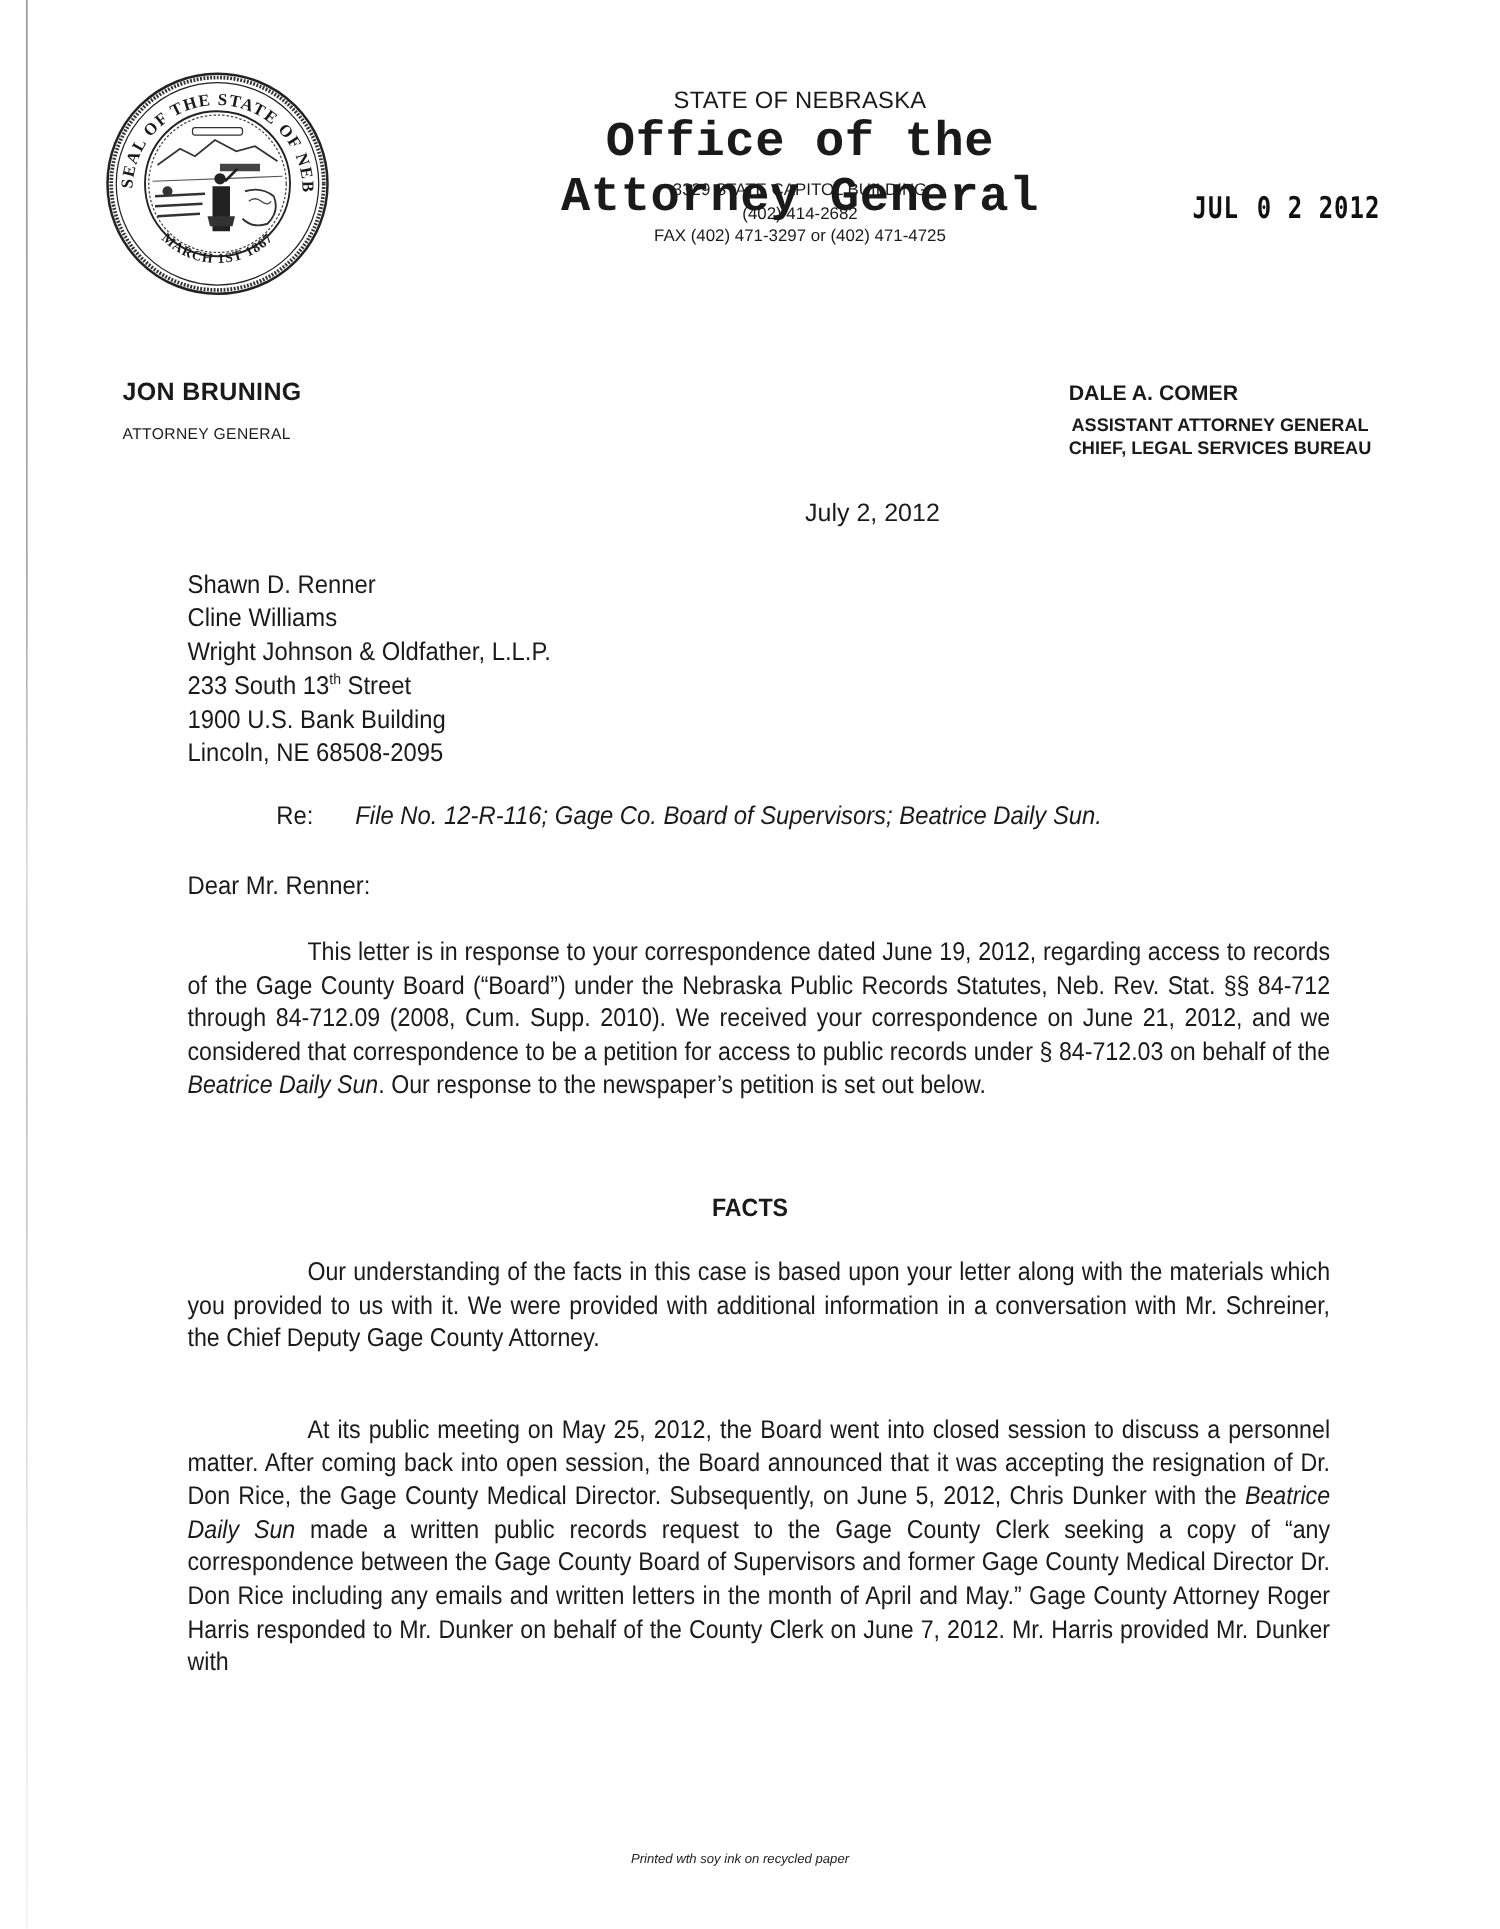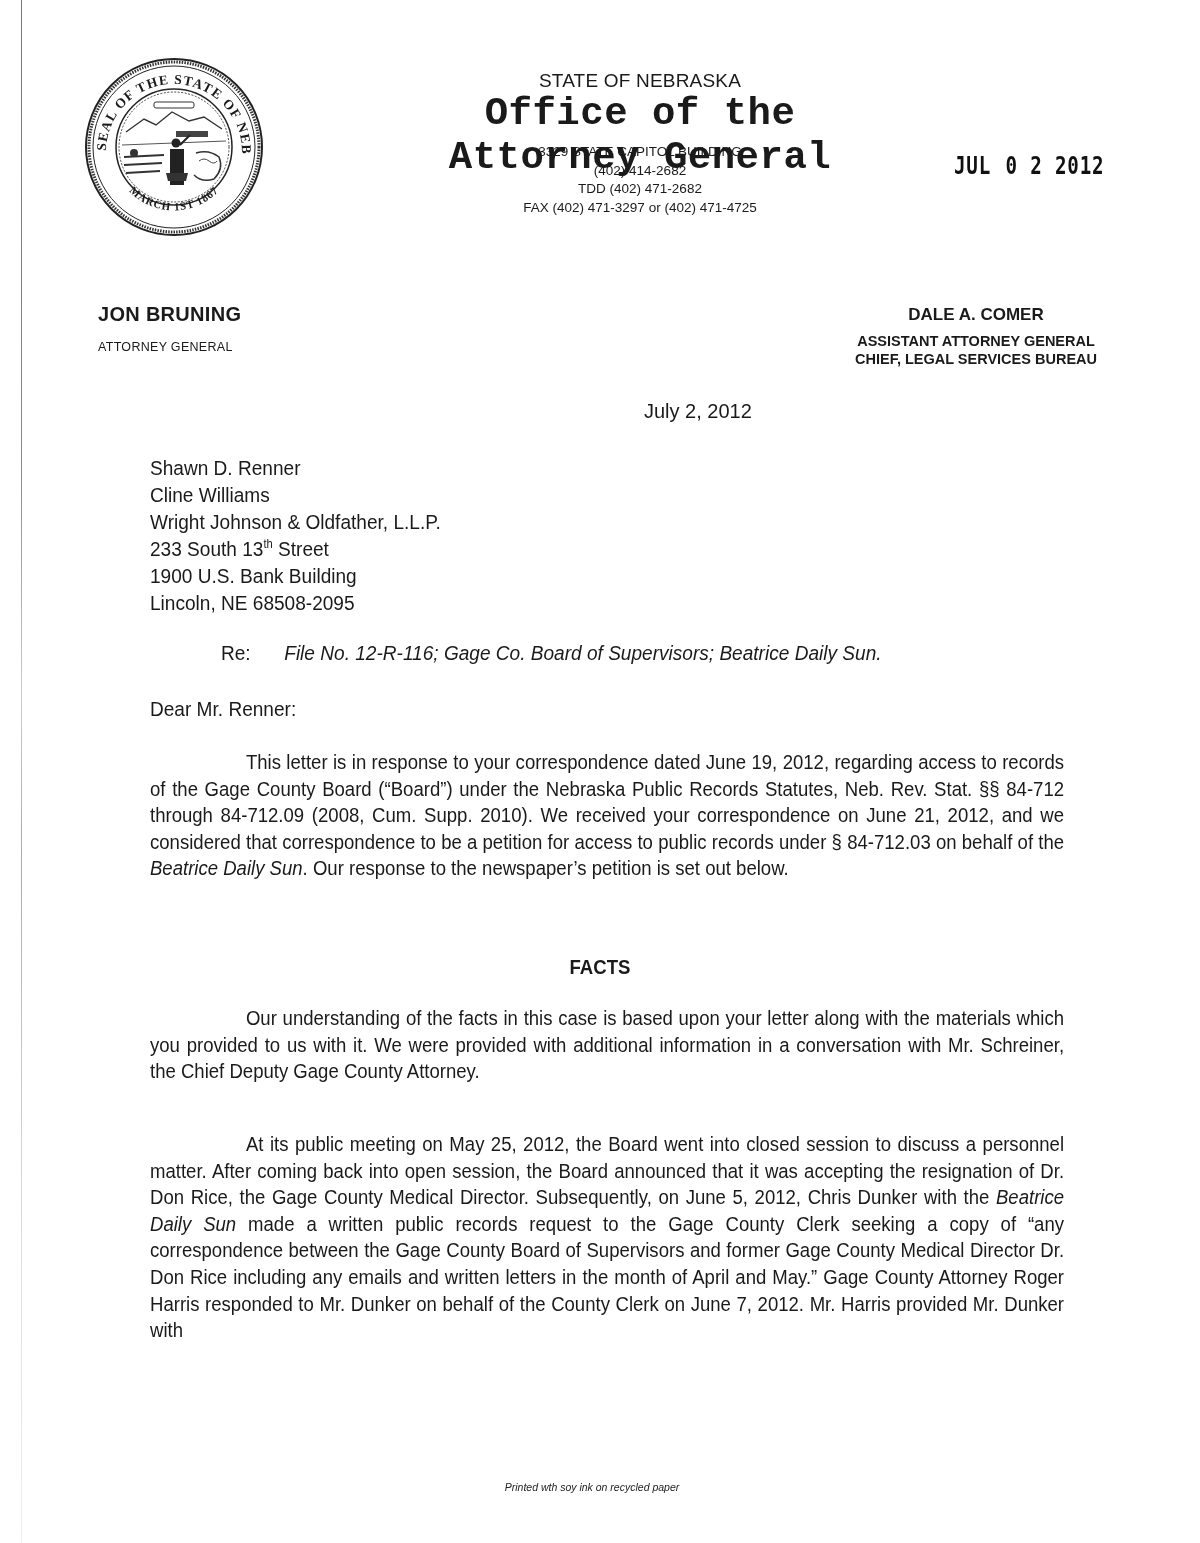--- a/index.html
+++ b/index.html
@@ -9,21 +9,21 @@
   .lh-center { position: absolute; left: 380px; width: 520px; text-align: center; }
   .state { top: 70px; font-size: 19px; letter-spacing: 0.2px; }
   .office { top: 92px; font-family: Liberation Mono, monospace; font-weight: bold; font-size: 39px; letter-spacing: 0.5px; transform: scaleX(1.0); font-style: normal; }
   .addr { top: 143px; font-size: 13.5px; line-height: 18.5px; }
   .stamp { position: absolute; left: 954px; top: 152px; font-family: "DejaVu Sans Mono", monospace; font-weight: bold; font-size: 24px; letter-spacing: 1px; transform: scaleX(0.8); transform-origin: left top; color: #111; }
   .stamp .gap { display: inline-block; width: 18px; }
   .ag-left { position: absolute; left: 98px; top: 303px; }
   .ag-name { font-weight: bold; font-size: 20px; letter-spacing: 0.3px; text-align: right; }
   .ag-title { font-size: 12.5px; margin-top: 14px; letter-spacing: 0.3px; }
   .ag-right { position: absolute; right: 103px; top: 305px; text-align: center; font-weight: bold; }
-  .ag-right .name { font-size: 17px; text-align: center; }
+  .ag-right .name { font-size: 17px; text-align: left; }
   .ag-right .t { font-size: 14.5px; line-height: 18px; text-align: center; }
   .ag-right .t1 { margin-top: 7px; }
   .date { position: absolute; left: 644px; top: 400px; font-size: 20px; }
   .recipient { position: absolute; left: 150px; top: 454px; line-height: 27px; font-size: 20.5px; transform: scaleX(0.93); transform-origin: left top; }
   .recipient sup { font-size: 12px; vertical-align: 8px; line-height: 0; }
   .re { position: absolute; left: 221px; top: 641px; font-size: 20.5px; transform: scaleX(0.93); transform-origin: left top; white-space: nowrap; }
   .re .label { display: inline-block; width: 68px; }
   .re .subject { font-style: italic; }
   .salutation { position: absolute; left: 150px; top: 697px; font-size: 20.5px; transform: scaleX(0.93); transform-origin: left top; }
   .para { position: absolute; left: 150px; width: 1010px; font-size: 20.5px; line-height: 26.6px; text-align: justify; transform: scaleX(0.905); transform-origin: left top; }
@@ -71,21 +71,20 @@
     <path d="M 112,96 Q 125,92 135,100 Q 140,112 130,122 Q 118,126 110,118" fill="none" stroke="#333" stroke-width="1.5"></path>
     <path d="M 115,104 q 5,-4 10,0 q 5,4 8,0" fill="none" stroke="#444" stroke-width="1"></path>
   </svg>
 </div>
 
 <div class="lh-center state">STATE OF NEBRASKA</div>
 <div class="lh-center office">Office of the Attorney General</div>
 <div class="lh-center addr">
   <div>3329 STATE CAPITOL BUILDING</div>
   <div>(402) 414-2682</div>
-  <div>TDD (402) 471-2682</div>
   <div>FAX (402) 471-3297 or (402) 471-4725</div>
 </div>
 
 <div class="stamp">
   <span>JUL</span><span class="gap"></span><span>0 2</span>&nbsp;<span>2012</span>
 </div>
 
 <div class="ag-left">
   <div class="ag-name">JON BRUNING</div>
   <div class="ag-title">ATTORNEY GENERAL</div>

